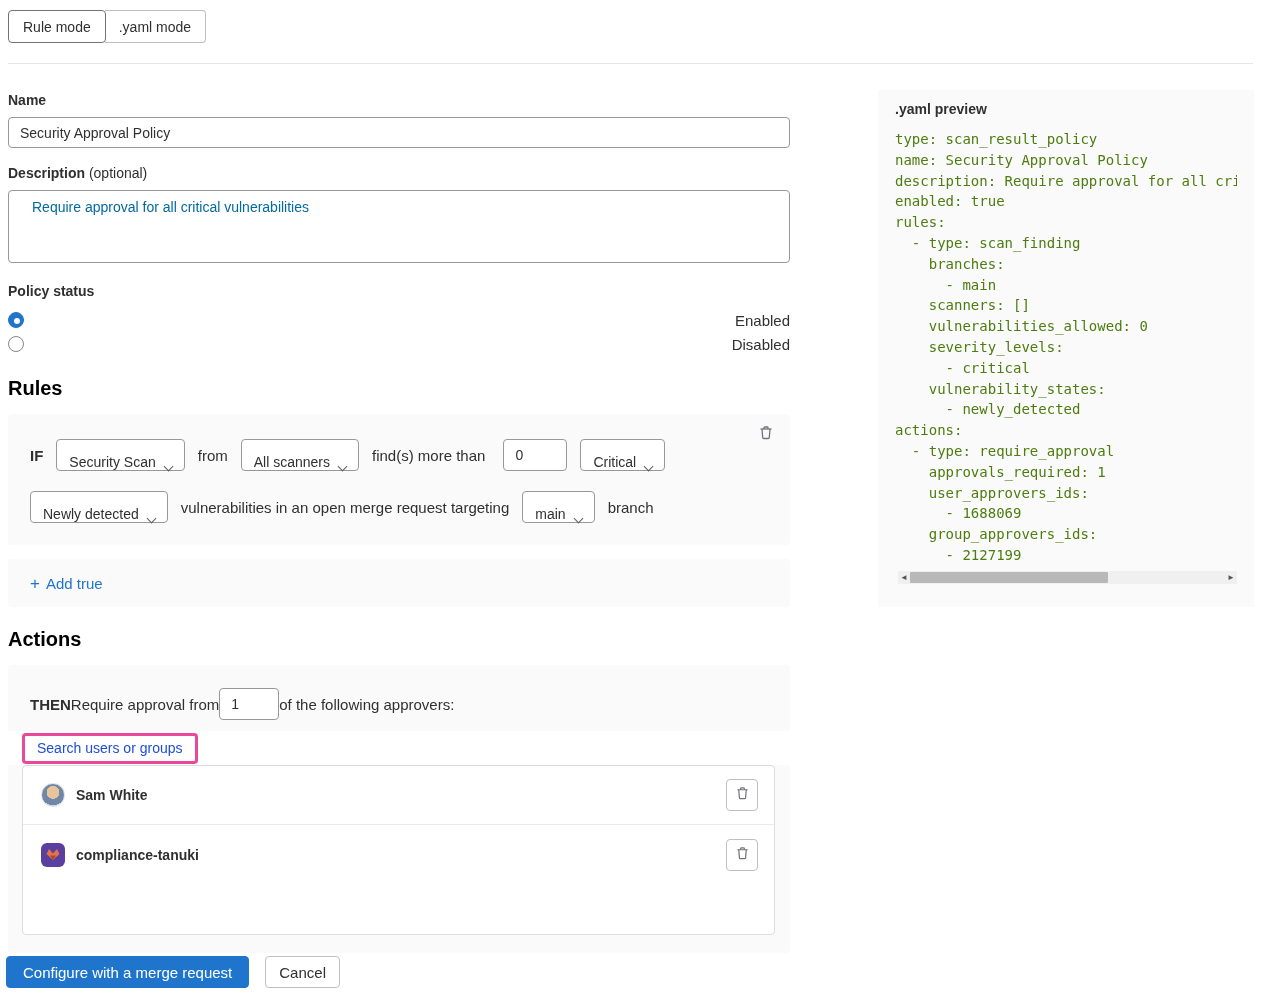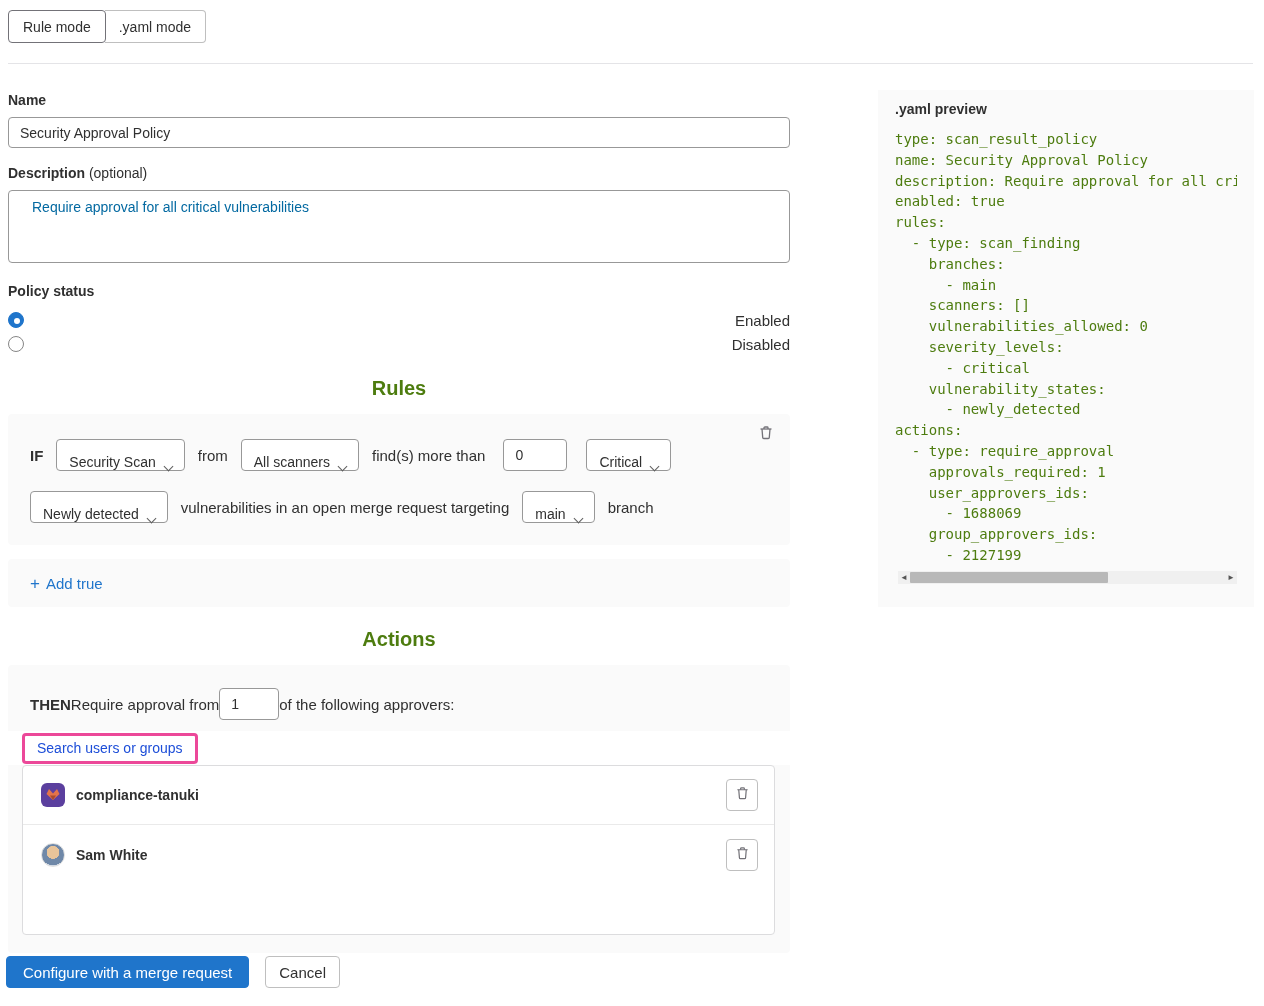--- a/index.html
+++ b/index.html
@@ -48,21 +48,21 @@
     width:16px; height:16px; border-radius:50%; border:1px solid #868686;
     background:#fff; margin-right:10px; position:relative; flex:none;
   }
   .radio.checked { background:#1f75cb; border-color:#1f75cb; }
   .radio.checked::after {
     content:""; position:absolute; left:5px; top:5px; width:6px; height:6px;
     border-radius:50%; background:#fff;
   }
   .radio-label { font-size:15px; color:#303030; }
 
-  .section-heading { font-size:20px; font-weight:bold; color:#4d7c0f; margin:21px 0 14px 0;text-align:center; }
+  .section-heading { font-size:20px; font-weight:bold; color:#000000; margin:21px 0 14px 0; }
 
   .card { background:#fafafa; border-radius:4px; position:relative; }
 
   .rule-card { padding:25px 22px 22px 22px; }
   .rule-row { display:flex; align-items:center; flex-wrap:nowrap; gap:13px; }
   .rule-row + .rule-row { margin-top:20px; }
   .bold-kw { font-weight:bold; font-size:15px; }
   .plain { font-size:15px; color:#303030; white-space:nowrap; }
 
   .select-btn {
@@ -221,21 +221,21 @@
         <span>Security Scan</span>
         <span class="chevron"></span>
       </div>
       <span class="plain">from</span>
       <div class="select-btn">
         <span>All scanners</span>
         <span class="chevron"></span>
       </div>
       <span class="plain">find(s) more than</span>
       <input class="small-input" type="text" style="margin-left: 5px;" value="0">
-      <div class="select-btn" style="margin-left:6px;">
+      <div class="select-btn" style="">
         <span>Critical</span>
         <span class="chevron"></span>
       </div>
     </div>
 
     <div class="rule-row">
       <div class="select-btn">
         <span>Newly detected</span>
         <span class="chevron"></span>
       </div>
@@ -264,40 +264,40 @@
       <input class="small-input" type="text" style="width: 60px;" value="1">
       <span class="plain">of the following approvers:</span>
     </div>
 
     <div class="search-strip">
       <div class="search-box">Search users or groups</div>
     </div>
 
     <div class="approver-list">
       <div class="approver-row">
-        <span class="avatar group">
-          <svg width="16" height="16" viewBox="0 0 16 16">
-            <polygon points="8,13 1.5,7 4,2 8,6.5 12,2 14.5,7" fill="#e2734a"></polygon>
-            <polygon points="8,13 5,8.5 11,8.5" fill="#a84a2e"></polygon>
-          </svg>
-        </span>
-        <span class="approver-name">compliance-tanuki</span>
+        <span class="avatar user"></span>
+        <span class="approver-name">Sam White</span>
         <button class="trash-btn">
           <span>
             <svg width="15" height="15" viewBox="0 0 16 16" fill="none" stroke="#737278" stroke-width="1.3">
               <path d="M2.5 4h11"></path>
                 <path d="M6 4V2.8c0-.5.4-.8.9-.8h2.2c.5 0 .9.3.9.8V4"></path>
               <path d="M4 4l.7 8.4c0 .6.5 1.1 1.1 1.1h4.4c.6 0 1.1-.5 1.1-1.1L12 4"></path>
             </svg>
           </span>
         </button>
       </div>
       <div class="approver-row">
-        <span class="avatar user"></span>
-        <span class="approver-name">Sam White</span>
+        <span class="avatar group">
+          <svg width="16" height="16" viewBox="0 0 16 16">
+            <polygon points="8,13 1.5,7 4,2 8,6.5 12,2 14.5,7" fill="#e2734a"></polygon>
+            <polygon points="8,13 5,8.5 11,8.5" fill="#a84a2e"></polygon>
+          </svg>
+        </span>
+        <span class="approver-name">compliance-tanuki</span>
         <button class="trash-btn">
           <span>
             <svg width="15" height="15" viewBox="0 0 16 16" fill="none" stroke="#737278" stroke-width="1.3">
               <path d="M2.5 4h11"></path>
                 <path d="M6 4V2.8c0-.5.4-.8.9-.8h2.2c.5 0 .9.3.9.8V4"></path>
               <path d="M4 4l.7 8.4c0 .6.5 1.1 1.1 1.1h4.4c.6 0 1.1-.5 1.1-1.1L12 4"></path>
             </svg>
           </span>
         </button>
       </div>

